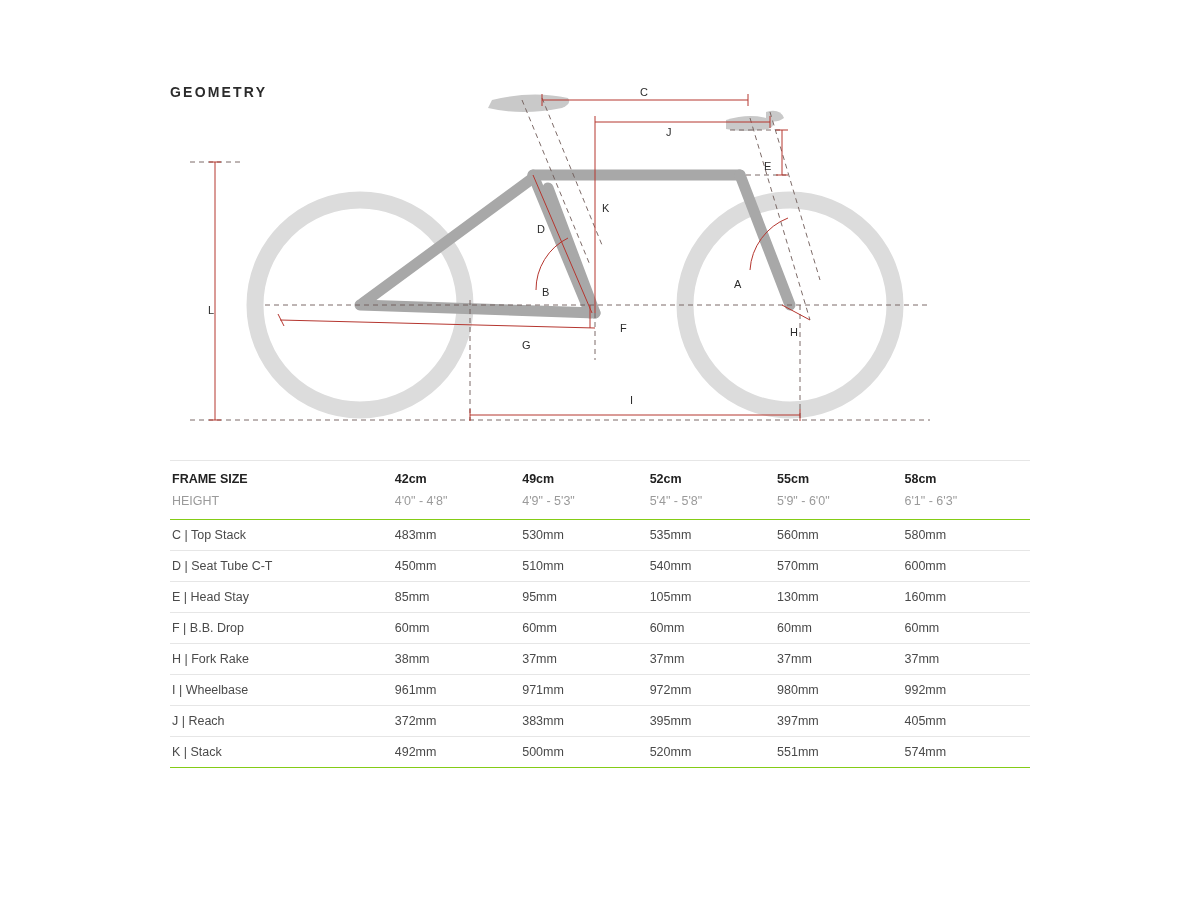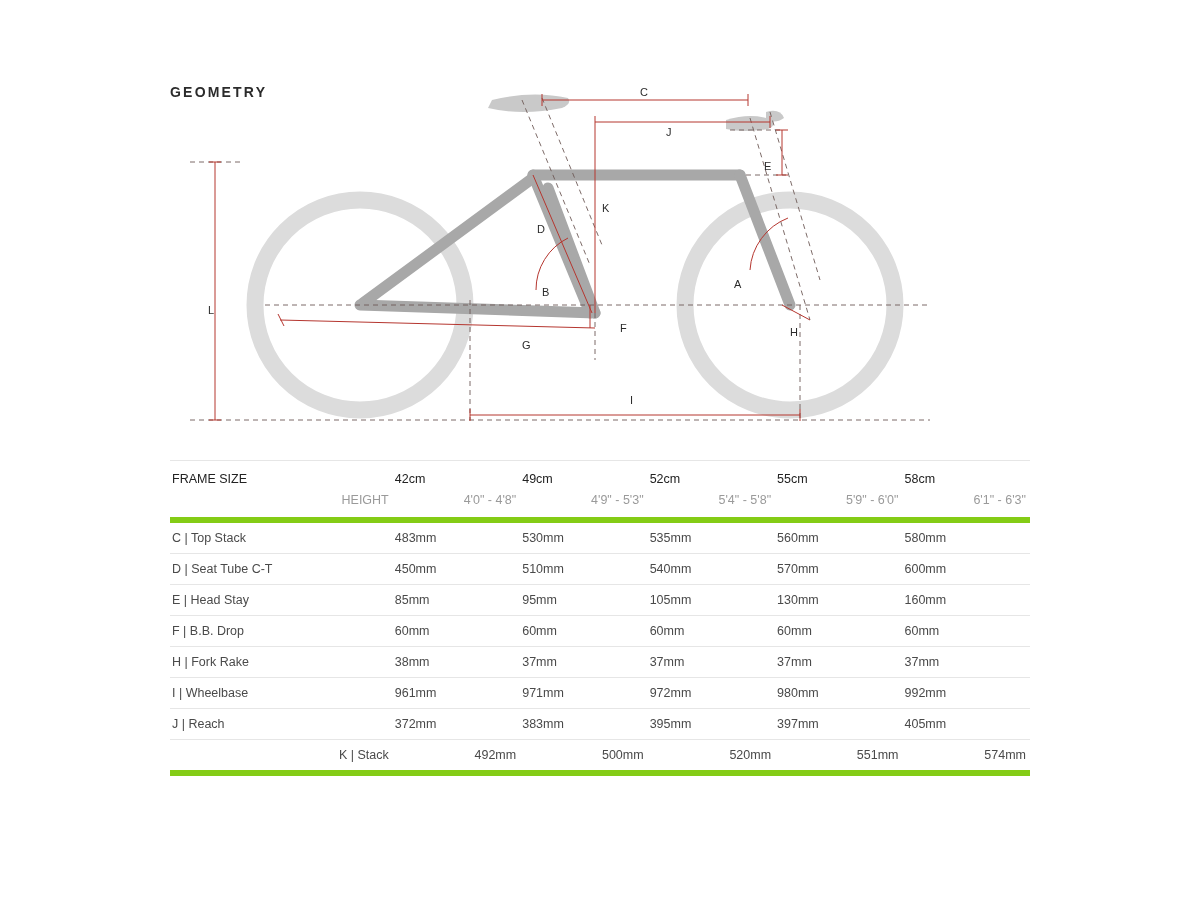--- a/index.html
+++ b/index.html
@@ -52,39 +52,39 @@
     text-align: left;
     padding: 8px 4px 8px 2px;
     font-size: 12.5px;
     color: #4a4a4a;
     font-weight: normal;
     border-bottom: 1px solid #e6e6e6;
     vertical-align: middle;
     height: 28.6px;
   }
   table.geo tr.head th {
-    font-weight: normal;
+    font-weight: bold;
     color: #222222;
     font-size: 12.5px;
     border-bottom: none;
     padding-bottom: 4px;
     padding-top: 10px;
   }
   table.geo tr.subhead td {
     color: #9a9a9a;
     font-size: 12.5px;
     border-bottom: 1px solid #e6e6e6;
     padding-top: 2px;
     padding-bottom: 10px;
   }
   table.geo tr.head th:first-child,
   table.geo tr.subhead td:first-child { width: 222px; }
   table.geo col.c1 { width: 222px; }
   table.geo col.cx { width: 127px; }
-  table.geo tr:last-child td { border-bottom: 6px solid #84cc16; text-align: right; }
+  table.geo tr:last-child td { border-bottom: 1px solid #84cc16; }
   .topline {
     position: absolute;
     left: 170px;
     top: 460px;
     width: 860px;
     height: 1px;
     background: #e6e6e6;
   }
 </style>
 </head>

